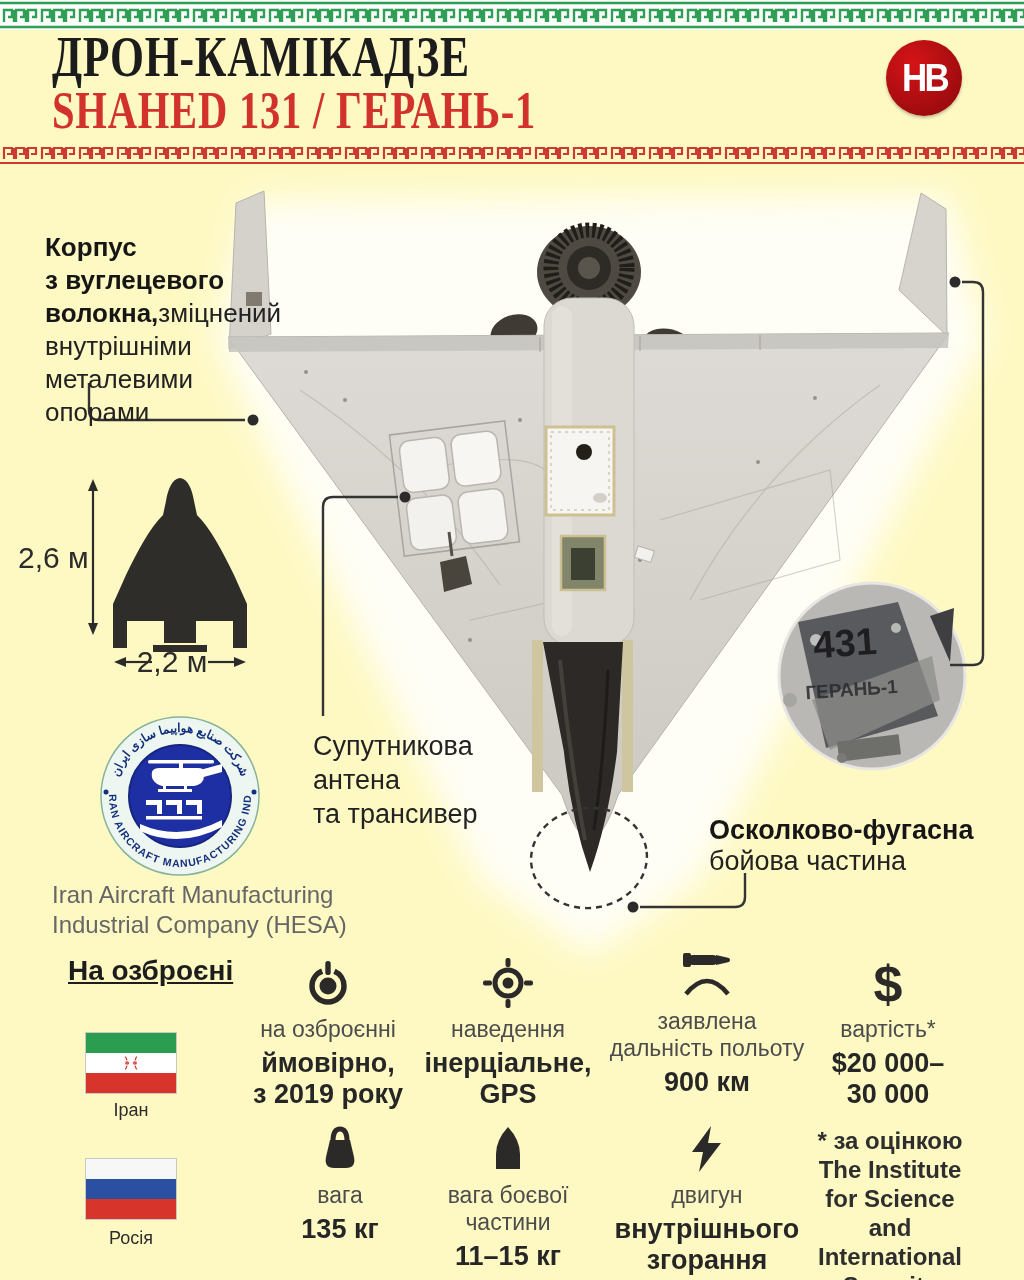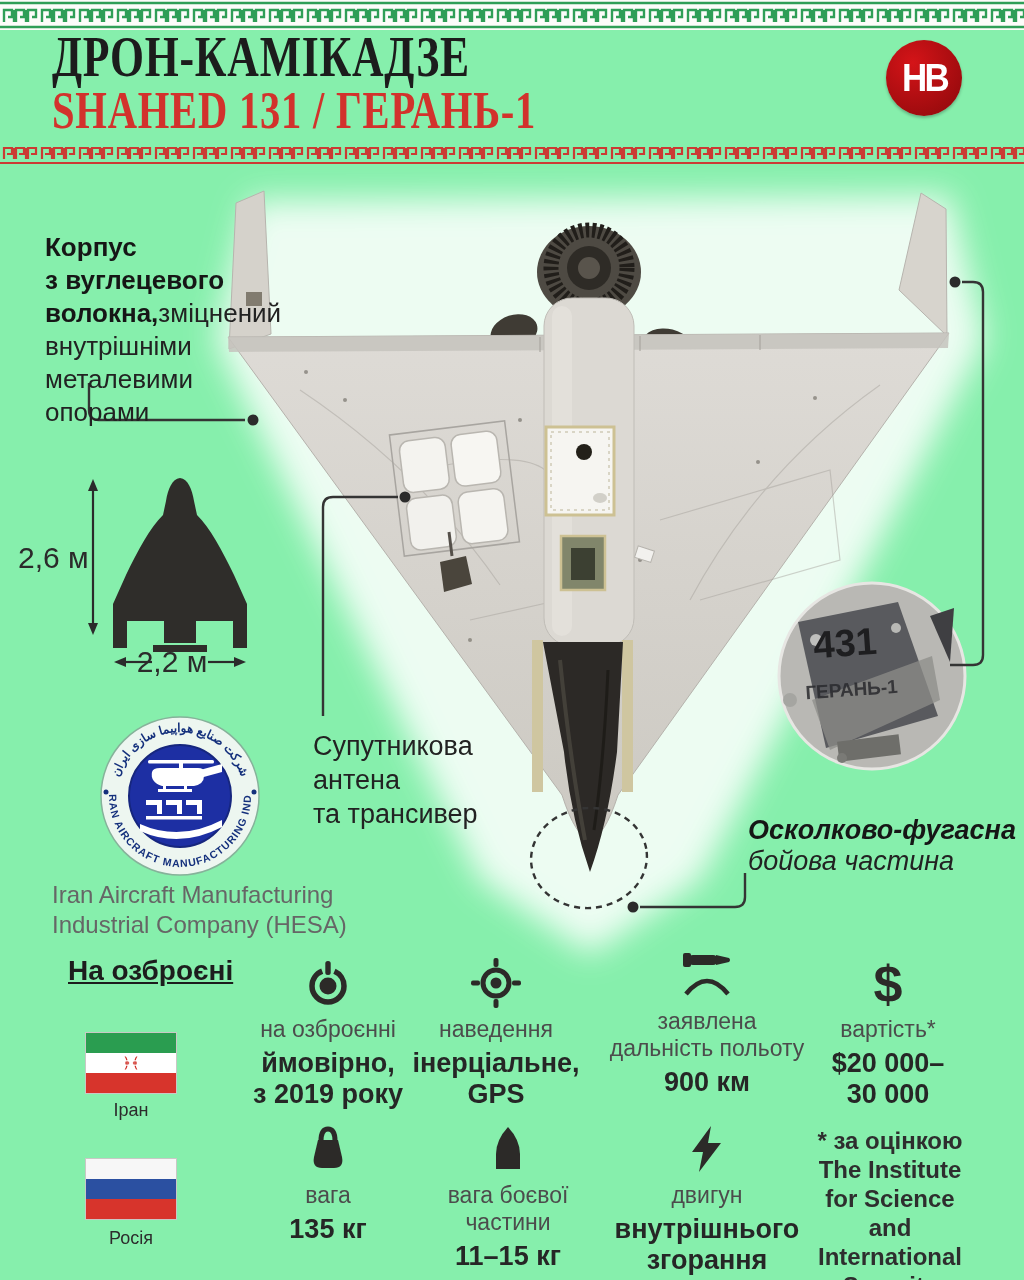--- a/index.html
+++ b/index.html
@@ -1,17 +1,17 @@
 <!DOCTYPE html>
 <html><head>
 <meta charset="utf-8">
 <style>
   html,body{margin:0;padding:0;}
   body{font-family:"Liberation Sans",sans-serif;background:#9a9a9a;}
-  #page{position:relative;width:1024px;height:1280px;background:#86efac;overflow:hidden;margin:0 auto;}
+  #page{position:relative;width:1024px;height:1280px;background:#fef9c3;overflow:hidden;margin:0 auto;}
   .abs{position:absolute;}
   .pre{white-space:pre-line;}
   
   #strip-green{left:0;top:0;width:1024px;height:30px;background:#fcfcfa;}
   #strip-red{left:0;top:143px;width:1024px;height:23px;}
   #title{left:52px;top:28px;font-family:"Liberation Serif",serif;font-weight:700;
          font-size:56px;color:#1c1c1c;transform:scaleX(.78);transform-origin:left top;
          letter-spacing:1px;line-height:58px;}
   #subtitle{left:52px;top:84px;font-family:"Liberation Serif",serif;font-weight:700;
          font-size:52px;color:#d2322c;transform:scaleX(.78);transform-origin:left top;
@@ -19,21 +19,21 @@
   #hb-logo{left:886px;top:40px;width:76px;height:76px;border-radius:50%;
          background:radial-gradient(circle at 35% 30%,#d41418,#9d0b0e 75%);
          display:flex;align-items:center;justify-content:center;
          box-shadow:0 2px 3px rgba(0,0,0,.25);text-align:right;}
   #hb-logo span{color:#fff;font-weight:700;font-size:38px;letter-spacing:-3px;transform:scaleX(.92);}
   
   .ann{color:#222;font-size:26px;line-height:33px;}
   .ann b{color:#161616;}
   #hull-ann{left:45px;top:198px;}
   #sat-ann{left:313px;top:729px;font-size:27px;line-height:34px;}
-  #warhead-ann{left:748px;top:815px;font-size:27px;line-height:31px;font-style:italic;}
+  #warhead-ann{left:709px;top:815px;font-size:27px;line-height:31px;}
   #hesa-caption{left:52px;top:880px;font-size:24px;line-height:30px;color:#666;}
   .dim{font-size:30px;color:#2b2b2b;text-align:center;}
   #dim-h{left:18px;top:541px;}
   #dim-w{left:112px;top:645px;width:120px;text-align:center;}
   
   #service-h{left:68px;top:955px;font-size:28px;font-weight:700;color:#1d1d1d;text-decoration:underline;}
   .flag{left:85px;width:92px;height:62px;border:1px solid #c9c8c5;box-sizing:border-box;
         display:flex;flex-direction:column;}
   .flag div{flex:1;}
   .flag-label{left:60px;width:142px;text-align:center;font-size:18px;color:#2c2c2c;}
@@ -295,21 +295,21 @@
         <circle cx="25" cy="28" r="16" fill="none" stroke="#2c2a28" stroke-width="5.5" stroke-dasharray="69 12.5"></circle>
         <circle cx="25" cy="28" r="8.5" fill="#2c2a28"></circle>
         <rect x="22.3" y="3" width="5.4" height="14" rx="2.5" fill="#2c2a28"></rect>
       </svg>
     </div>
     <div class="lbl pre">на озброєнні</div>
     <div class="val pre">ймовірно,
 з 2019 року</div>
   </div>
 
-  <div class="abs stat" style="left:396px;top:956px">
+  <div class="abs stat" style="left:408px;top:956px">
     <div class="ico">
       <svg width="50" height="50" viewBox="0 0 50 50">
         <circle cx="25" cy="25" r="13" fill="none" stroke="#2c2a28" stroke-width="5"></circle>
         <circle cx="25" cy="25" r="5.5" fill="#2c2a28"></circle>
         <g fill="#2c2a28">
           <rect x="22.5" y="0" width="5" height="9" rx="2"></rect>
           <rect x="22.5" y="41" width="5" height="9" rx="2"></rect>
           <rect x="0" y="22.5" width="9" height="5" rx="2"></rect>
           <rect x="41" y="22.5" width="9" height="5" rx="2"></rect>
         </g>
@@ -340,21 +340,21 @@
     <div class="ico">
       <svg width="50" height="50" viewBox="0 0 50 50">
         <text x="25" y="44" text-anchor="middle" font-size="52" font-weight="bold" font-family="Liberation Sans, sans-serif" fill="#2c2a28">$</text>
       </svg>
     </div>
     <div class="lbl pre">вартість*</div>
     <div class="val pre">$20 000–
 30 000</div>
   </div>
 
-  <div class="abs stat" style="left:228px;top:1122px">
+  <div class="abs stat" style="left:240px;top:1122px">
     <div class="ico">
       <svg width="50" height="50" viewBox="0 0 50 50">
         <path d="M18,17 Q18,5 25,5 Q32,5 32,17" fill="none" stroke="#2c2a28" stroke-width="5"></path>
         <path d="M15,16 H35 L39,33 Q41,44 31,44 H19 Q9,44 11,33 Z" fill="#2c2a28"></path>
       </svg>
     </div>
     <div class="lbl pre">вага</div>
     <div class="val pre">135 кг</div>
   </div>
 

